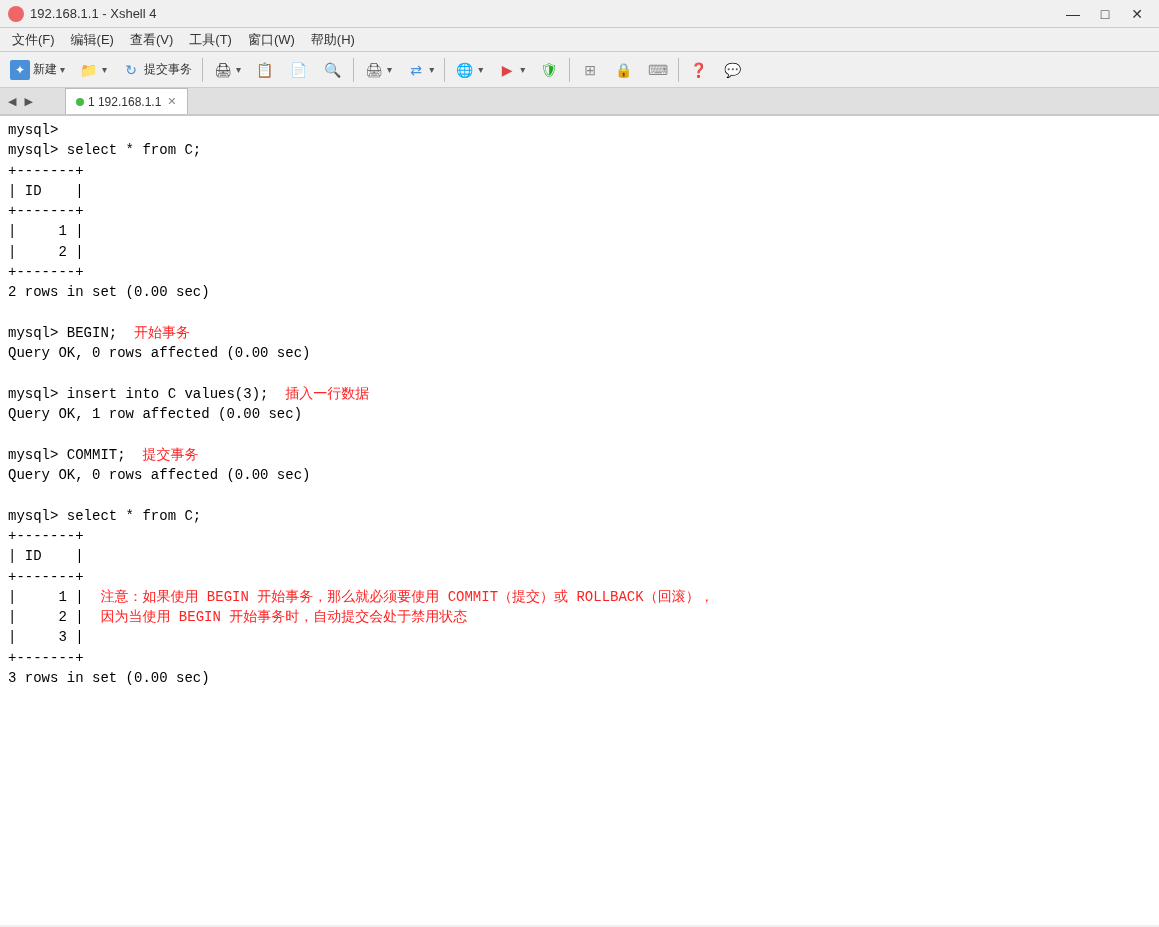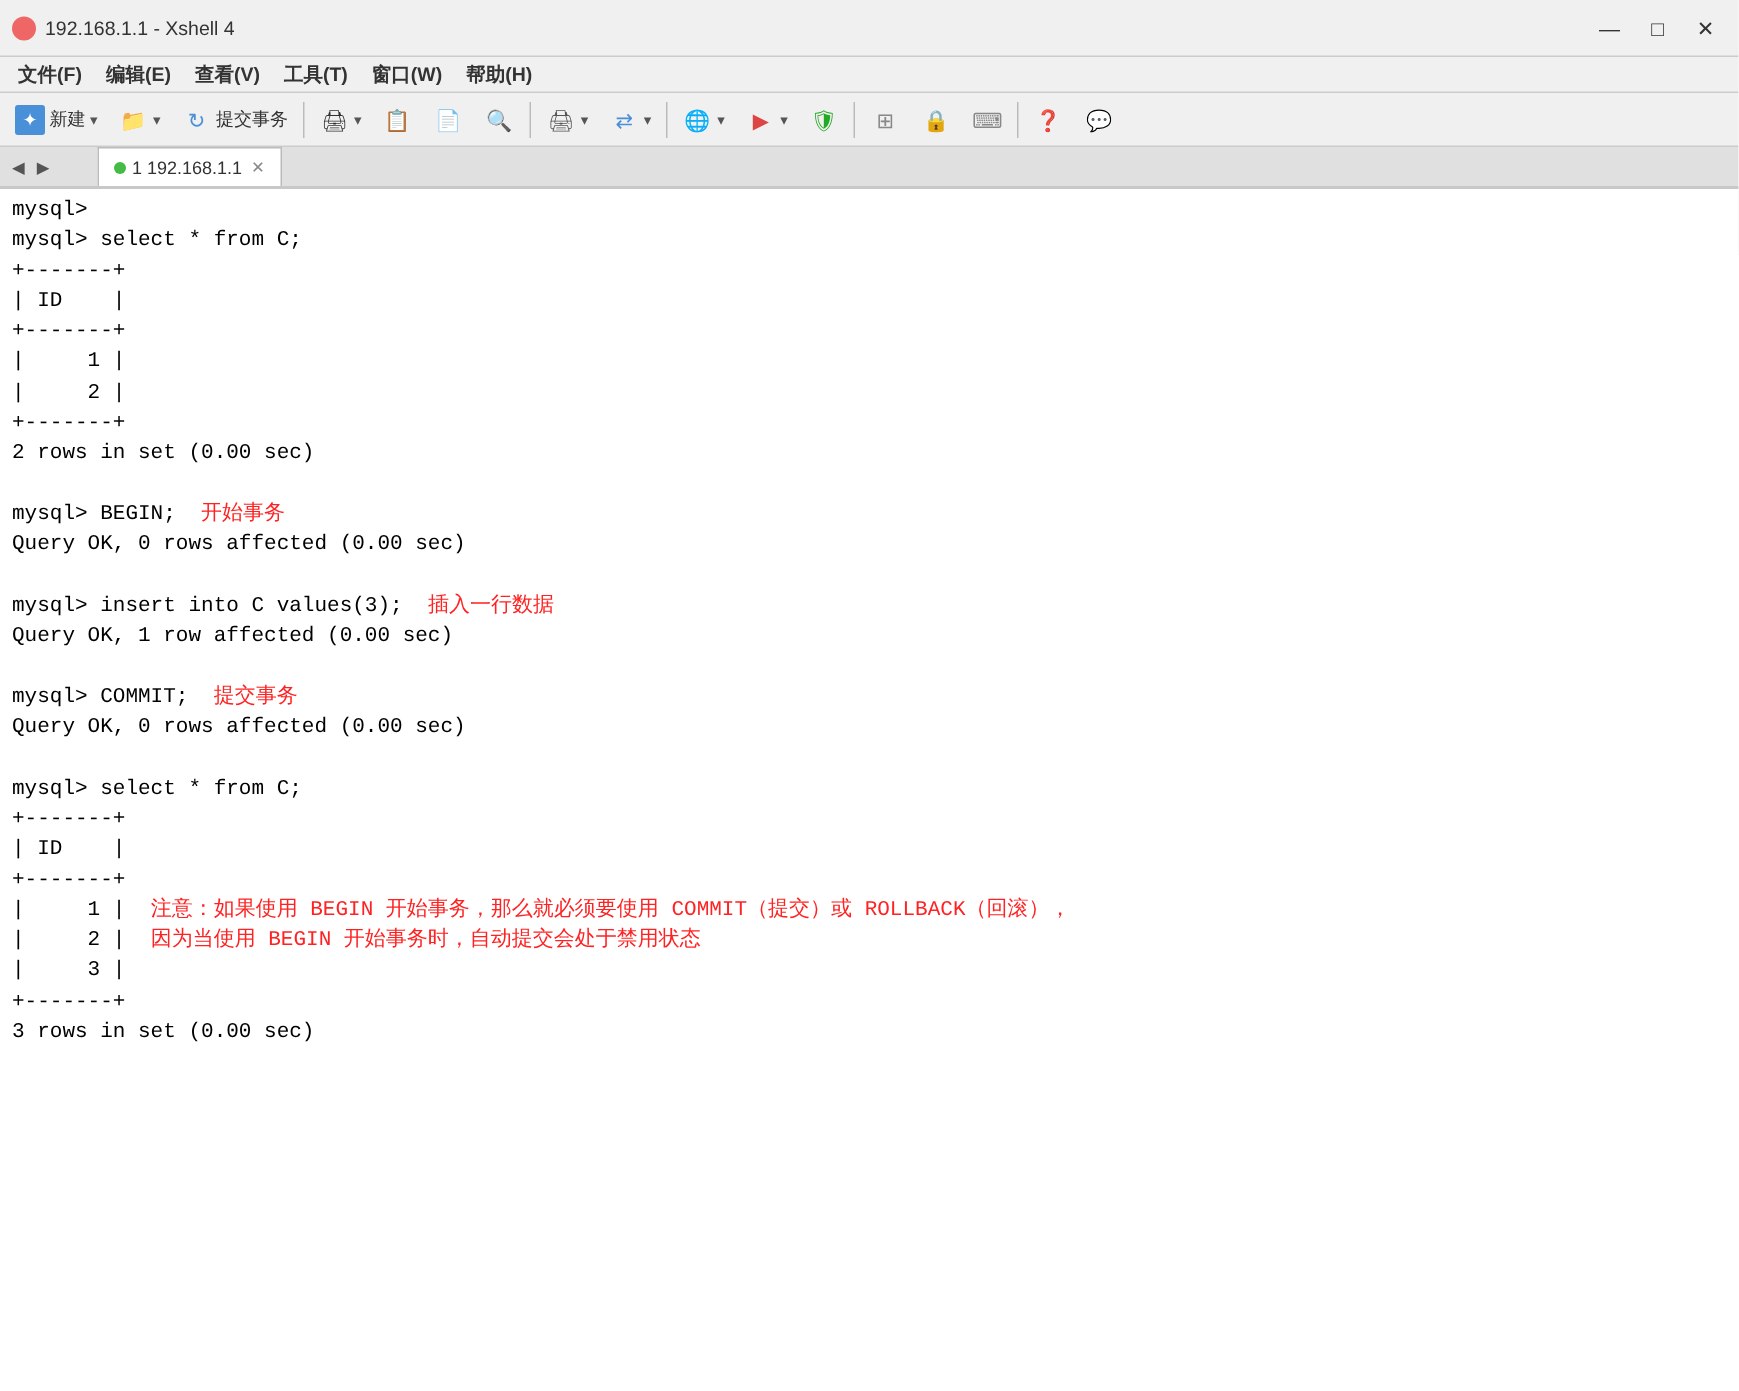--- a/index.html
+++ b/index.html
@@ -1,21 +1,21 @@
 <!DOCTYPE html>
 <html><head>
   <meta charset="utf-8">
   <style>
     * { margin: 0; padding: 0; box-sizing: border-box; }
     body { font-family: 'Segoe UI', Arial, sans-serif; font-size: 13px; background: #f0f0f0; width: 1159px; height: 927px; overflow: hidden; }
 
     
     .title-bar {
       background: #f0f0f0;
-      height: 38px;
+      height: 28px;
       display: flex;
       align-items: center;
       justify-content: space-between;
       padding: 0 8px;
       border-bottom: 1px solid #ccc;
       user-select: none;
       gap: 48px;
     }
     .title-bar-left {
       display: flex;
@@ -47,21 +47,20 @@
       display: flex;
       align-items: center;
       padding: 0 4px;
       border-bottom: 1px solid #ccc;
     }
     .menu-item {
       padding: 2px 8px;
       font-size: 13px;
       cursor: pointer;
       color: #333;
-      font-weight: bold;
     }
 
     
     .toolbar {
       background: #f0f0f0;
       height: 36px;
       display: flex;
       align-items: center;
       padding: 0 4px;
       gap: 2px;

